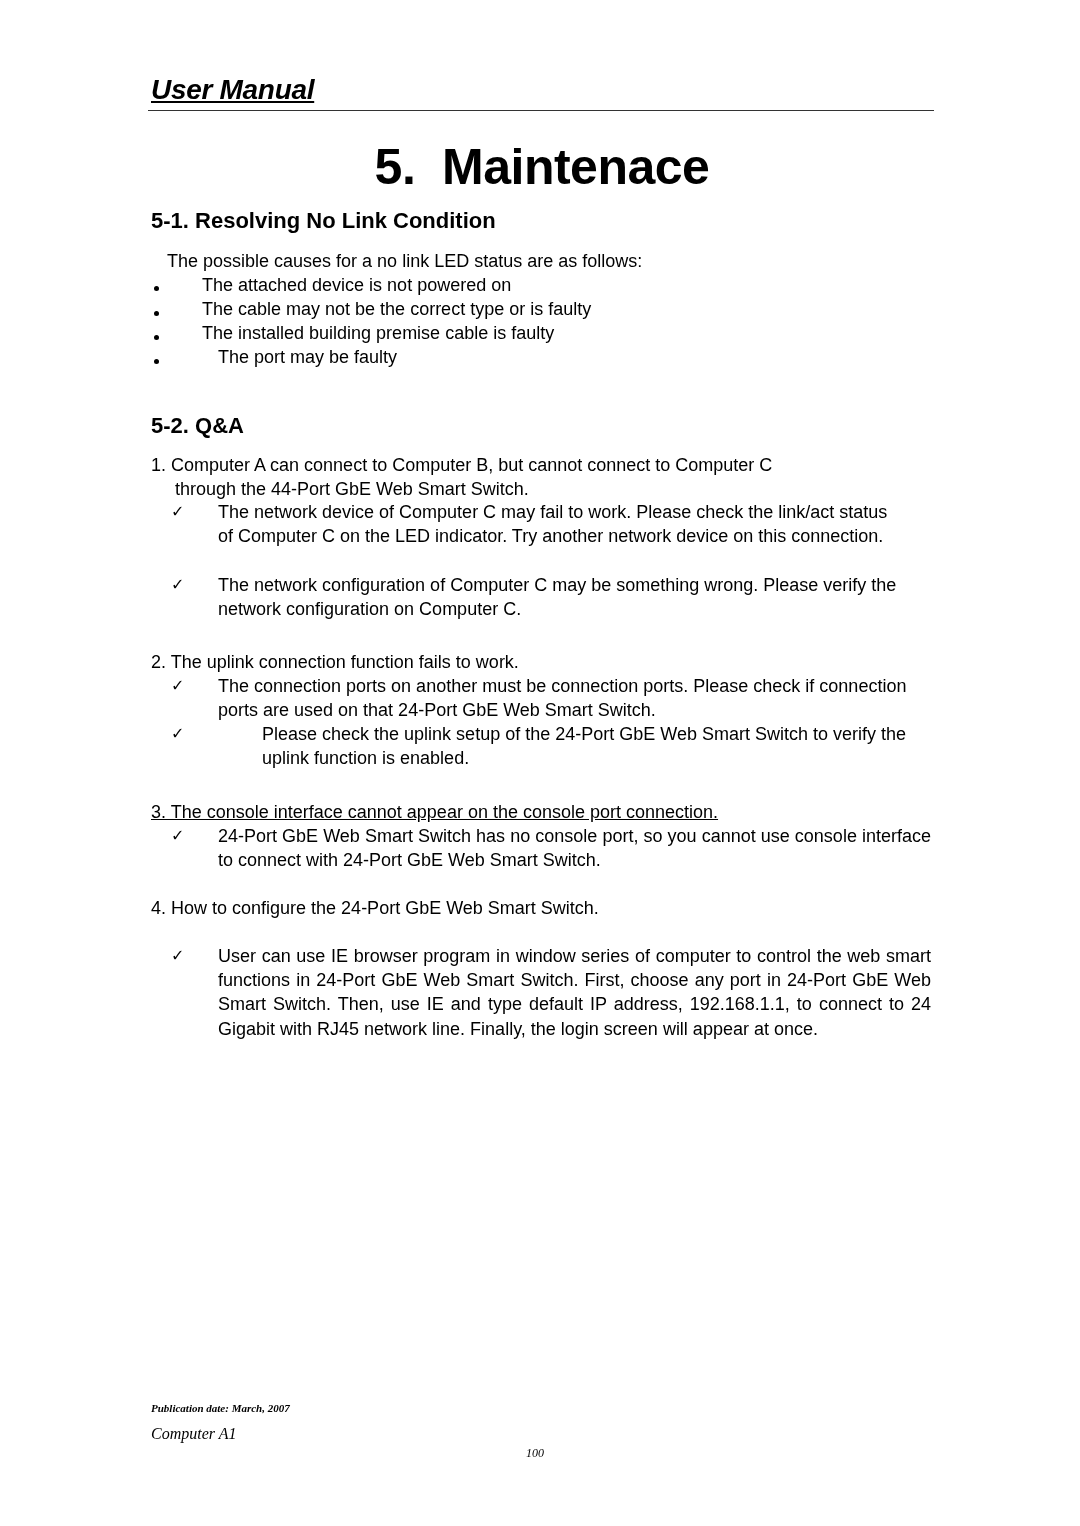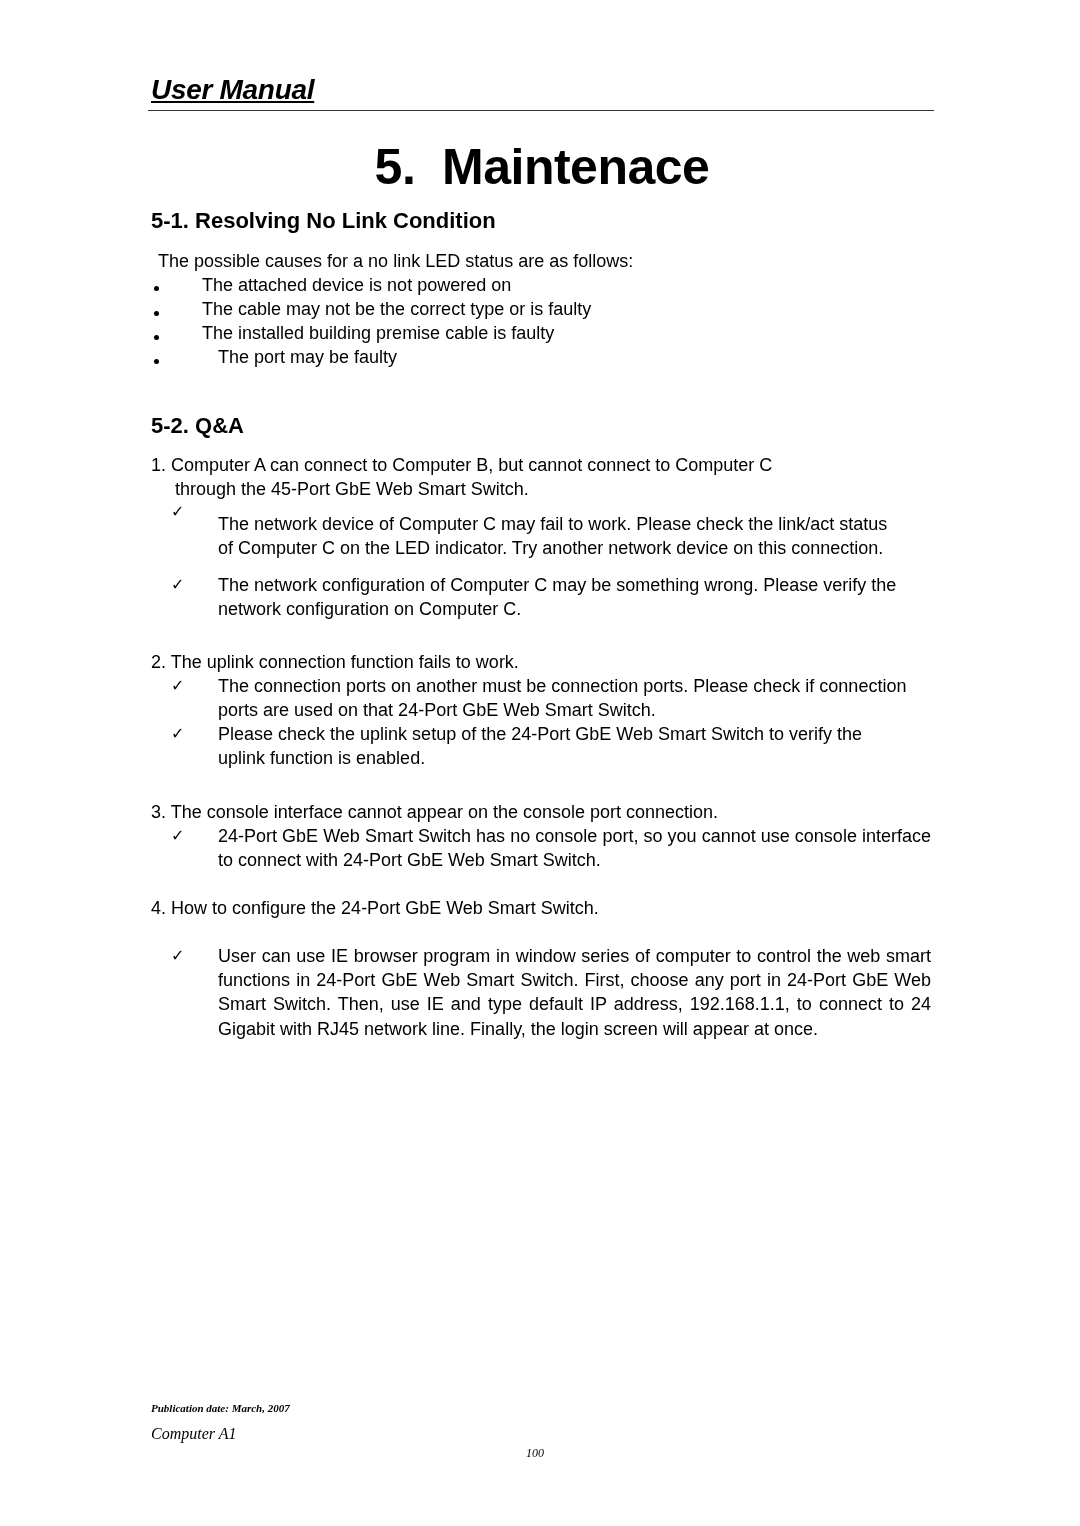--- a/index.html
+++ b/index.html
@@ -107,21 +107,21 @@
   </style>
 </head>
 <body>
 
 <div class="header-title">User Manual</div>
 <div class="header-rule"></div>
 
 <div class="chapter-title" style="white-space: pre;">5.  Maintenace</div>
 
 <div class="section-heading" style="top:208px;">5-1. Resolving No Link Condition</div>
-<div class="text" style="left:158px; top:249px;">The possible causes for a no link LED status are as follows:</div>
+<div class="text" style="left:167px; top:249px;">The possible causes for a no link LED status are as follows:</div>
 
 <div>
   <div>
     <span class="bullet-dot" style="left:154px; top:286px;"></span>
     <span class="text" style="left:202px; top:273px;">The attached device is not powered on</span>
   </div>
   <div>
     <span class="bullet-dot" style="left:154px; top:311px;"></span>
     <span class="text" style="left:202px; top:297px;">The cable may not be the correct type or is faulty</span>
   </div>
@@ -132,37 +132,37 @@
   <div>
     <span class="bullet-dot" style="left:154px; top:359px;"></span>
     <span class="text" style="left:218px; top:345px;">The port may be faulty</span>
   </div>
 </div>
 
 <div class="section-heading" style="top:413px;">5-2. Q&amp;A</div>
 
 <div>
   <div class="text" style="left:151px; top:453px;">1. Computer A can connect to Computer B, but cannot connect to Computer C</div>
-  <div class="text" style="left:175px; top:477px;">through the 45-Port GbE Web Smart Switch.</div>
+  <div class="text" style="left:175px; top:477px;">through the 44-Port GbE Web Smart Switch.</div>
   <span class="check" style="left:171px; top:502px;">✓</span>
-  <div class="para" style="top:500px; width:680px;margin-top:12px;">The network device of Computer C may fail to work. Please check the link/act status of Computer C on the LED indicator. Try another network device on this connection.</div>
+  <div class="para" style="top:500px; width:680px;">The network device of Computer C may fail to work. Please check the link/act status of Computer C on the LED indicator. Try another network device on this connection.</div>
   <span class="check" style="left:171px; top:575px;">✓</span>
   <div class="para" style="top:573px; width:716px;">The network configuration of Computer C may be something wrong. Please verify the network configuration on Computer C.</div>
 </div>
 
 <div>
   <div class="text" style="left:151px; top:650px;">2. The uplink connection function fails to work.</div>
   <span class="check" style="left:171px; top:676px;">✓</span>
   <div class="para" style="top:674px; width:712px;">The connection ports on another must be connection ports. Please check if connection ports are used on that 24-Port GbE Web Smart Switch.</div>
   <span class="check" style="left:171px; top:724px;">✓</span>
-  <div class="para" style="top:722px; width:680px;">Please check the uplink setup of the 24-Port GbE Web Smart Switch to verify the uplink function is enabled.</div>
+  <div class="para" style="top:722px; width:680px;margin-left:44px;">Please check the uplink setup of the 24-Port GbE Web Smart Switch to verify the uplink function is enabled.</div>
 </div>
 
 <div>
-  <div class="text" style="left:151px; top:800px;">3. The console interface cannot appear on the console port connection.</div>
+  <div class="text" style="left:151px; top:800px;text-decoration:underline;">3. The console interface cannot appear on the console port connection.</div>
   <span class="check" style="left:171px; top:826px;">✓</span>
   <div class="para justify" style="top:824px;">24-Port GbE Web Smart Switch has no console port, so you cannot use console interface to connect with 24-Port GbE Web Smart Switch.</div>
 </div>
 
 <div>
   <div class="text" style="left:151px; top:896px;">4. How to configure the 24-Port GbE Web Smart Switch.</div>
   <span class="check" style="left:171px; top:946px;">✓</span>
   <div class="para justify" style="top:944px;">User can use IE browser program in window series of computer to control the web smart functions in 24-Port GbE Web Smart Switch. First, choose any port in 24-Port GbE Web Smart Switch. Then, use IE and type default IP address, 192.168.1.1, to connect to 24 Gigabit with RJ45 network line. Finally, the login screen will appear at once.</div>
 </div>
 

